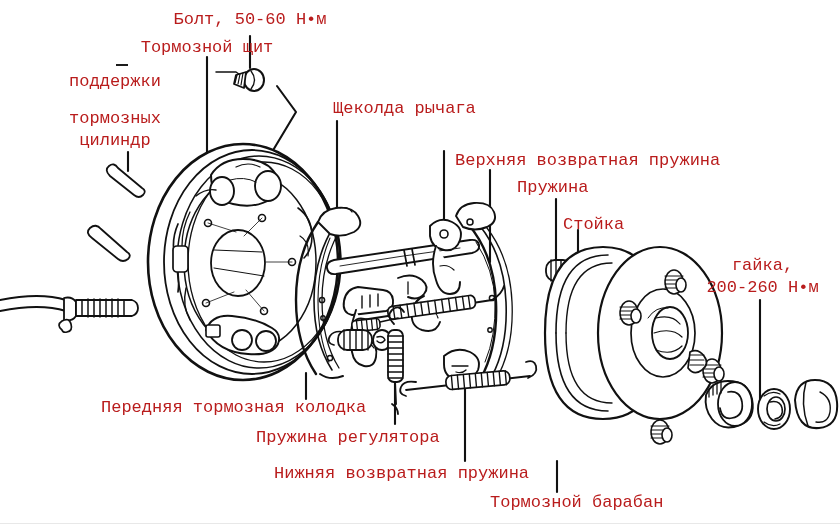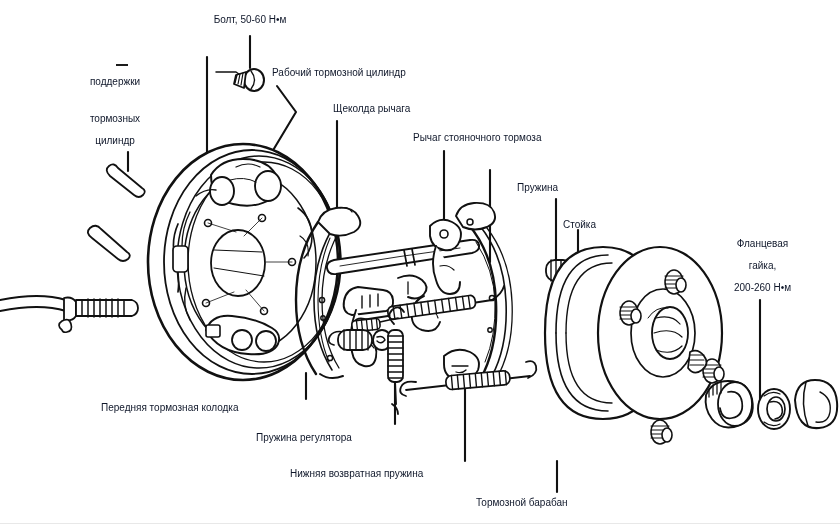--- a/index.html
+++ b/index.html
@@ -19,23 +19,23 @@
     font-family: "Liberation Sans", "DejaVu Sans", sans-serif;
   }
   #artwork {
     position: absolute;
     left: 0; top: 0;
     width: 840px;
     height: 524px;
   }
   .lbl {
     position: absolute;
-    color: #0f172a;
-    font-family: Liberation Sans, sans-serif;
-    font-size: 10px;
+    color: #b91c1c;
+    font-family: Liberation Mono, monospace;
+    font-size: 17px;
     line-height: 19px;
     white-space: pre;
     letter-spacing: 0px;
   }
   .lbl.c  { text-align: center; }
   .lbl.l  { text-align: left; }
   
   .macron {
     position: absolute;
     background: #1c1c1c;
@@ -313,42 +313,41 @@
         <path d="M795,400 q2,-20 20,-20 q20,0 22,22 q2,24 -18,26 q-22,2 -24,-28 Z" fill="#fff" stroke="#111" stroke-width="2"></path>
         <path d="M806,382 q-6,22 2,44" stroke-width="1.5"></path>
         <path d="M820,392 q12,6 10,20 q-2,12 -14,10" stroke-width="1.4"></path>
       </g>
 
     </g>
   </svg>
 
   <div class="lbl c" style="left:130px; top:10px; width:240px;">Болт, 50-60 Н•м</div>
 
+  <div class="lbl c" style="left:72px; top:38px; width:270px;">Тормозной щит</div>
 
   <div class="macron" style="left:116px; top:64px; width:12px;"></div>
   <div class="lbl c" style="left:30px; top:72px; width:170px;">поддержки</div>
   <div class="lbl c" style="left:30px; top:109px; width:170px;">тормозных</div>
   <div class="lbl c" style="left:30px; top:131px; width:170px;">цилиндр</div>
 
-  <div class="lbl l" style="left:272px; top:63px;">Рабочий тормозной цилиндр</div>
 
   <div class="lbl l" style="left:333px; top:99px;">Щеколда рычага</div>
 
-  <div class="lbl l" style="left:413px; top:128px;">Рычаг стояночного тормоза</div>
-
+
+  <div class="lbl l" style="left:455px; top:151px;">Верхняя возвратная пружина</div>
 
   <div class="lbl l" style="left:517px; top:178px;">Пружина</div>
 
   <div class="lbl l" style="left:563px; top:215px;">Стойка</div>
 
-  <div class="lbl c" style="left:690px; top:234px; width:145px;">Фланцевая</div>
   <div class="lbl c" style="left:690px; top:256px; width:145px;">гайка,</div>
   <div class="lbl c" style="left:690px; top:278px; width:145px;">200-260 Н•м</div>
 
   <div class="lbl l" style="left:101px; top:398px;">Передняя тормозная колодка</div>
 
   <div class="lbl l" style="left:256px; top:428px;">Пружина регулятора</div>
 
-  <div class="lbl l" style="left:290px; top:464px;">Нижняя возвратная пружина</div>
-
-  <div class="lbl l" style="left:476px; top:493px;">Тормозной барабан</div>
+  <div class="lbl l" style="left:274px; top:464px;">Нижняя возвратная пружина</div>
+
+  <div class="lbl l" style="left:490px; top:493px;">Тормозной барабан</div>
 
 </div>
 
 </body></html>

